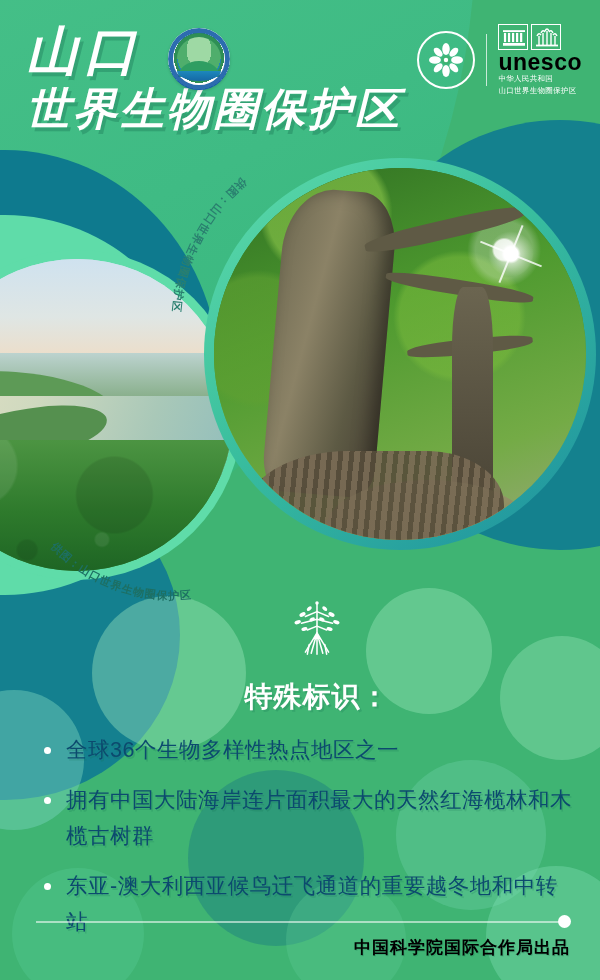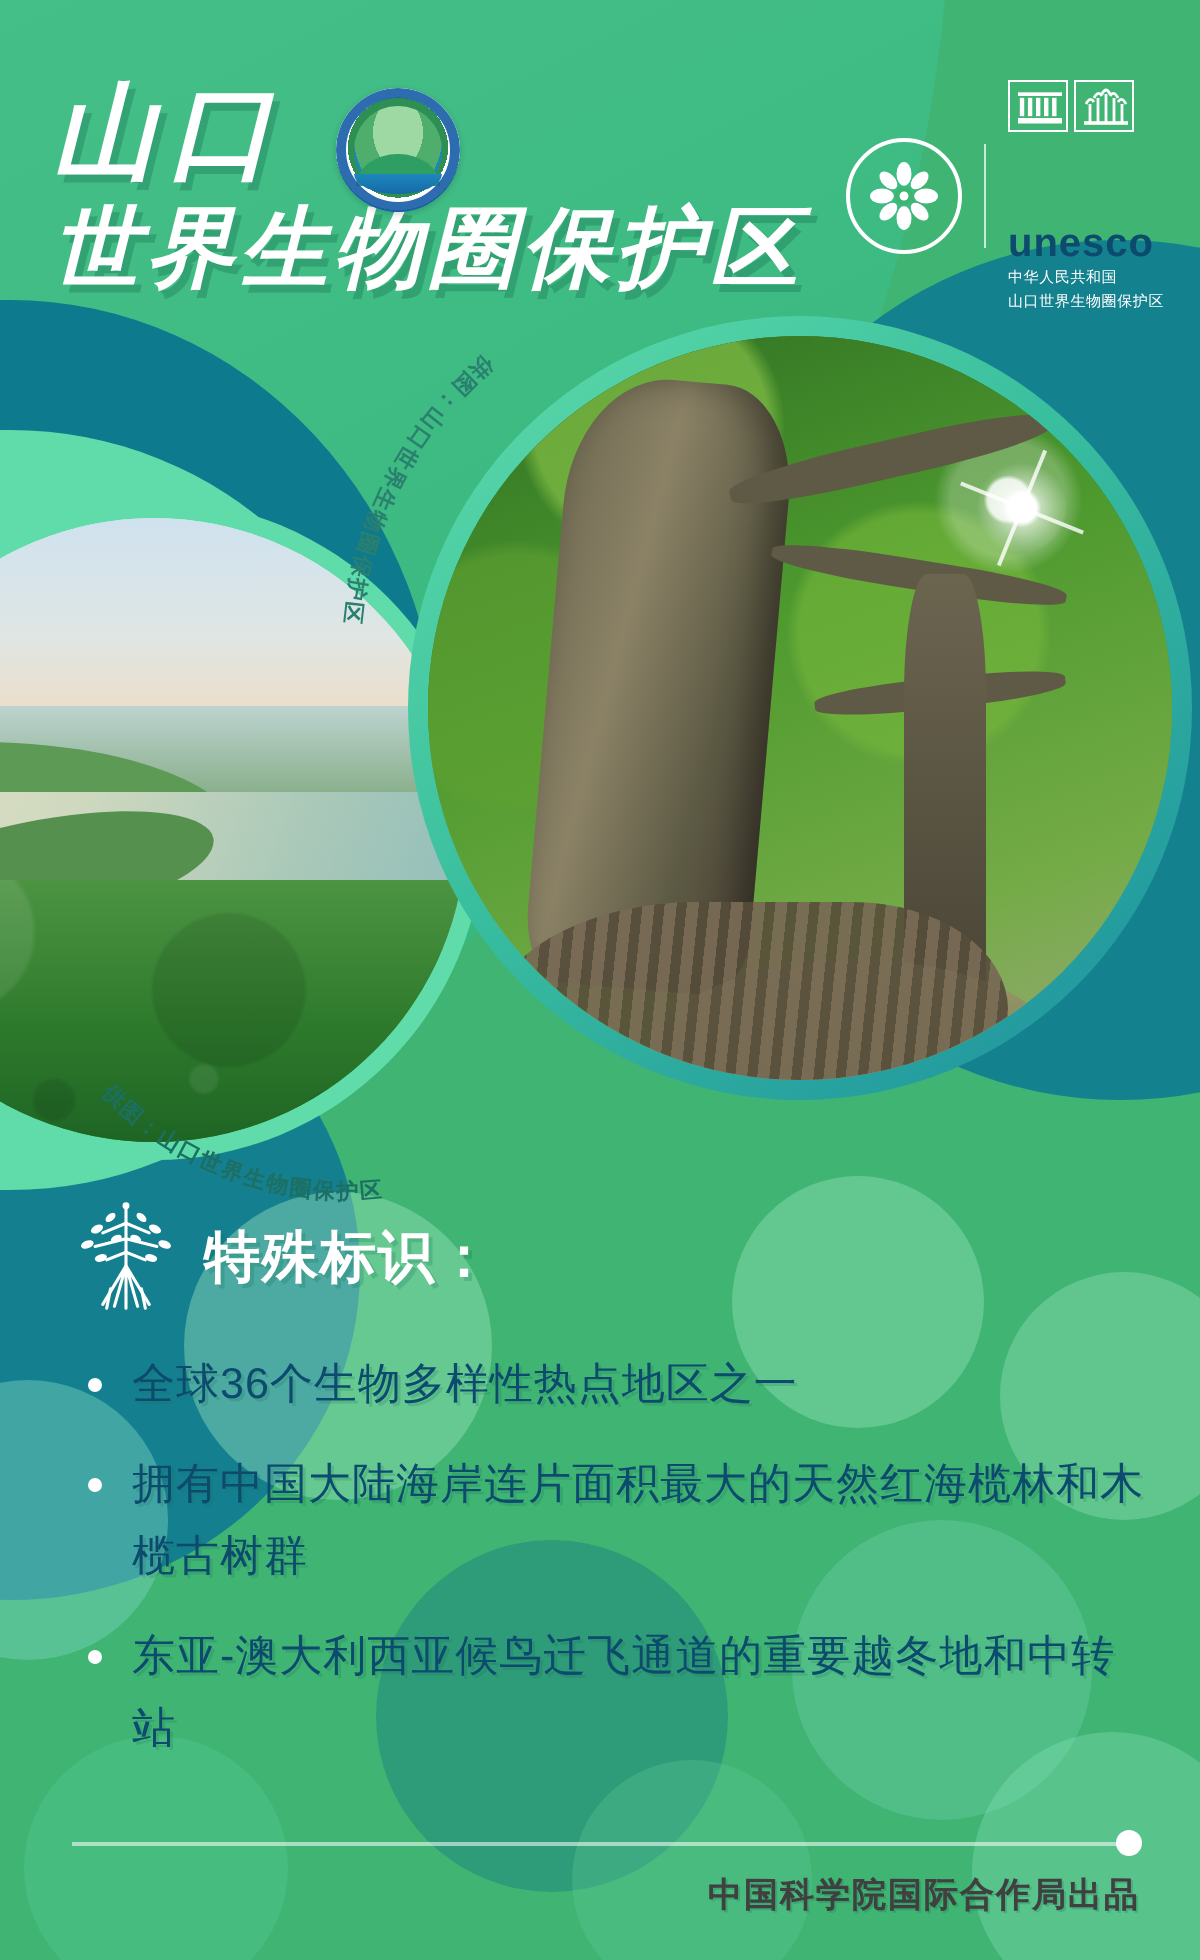--- a/index.html
+++ b/index.html
@@ -32,21 +32,21 @@
     position:absolute; left:-190px; top:215px; width:390px; height:380px;
     background:#5FDCA9; border-radius:50%;
   }
   .bg-deep-right {
     position:absolute; right:-170px; top:120px; width:420px; height:430px;
     background:#14818E; border-radius:50%;
   }
   .bg-bokeh { position:absolute; border-radius:50%; }
 
   
-  .header { position:absolute; left:0; top:16px; width:600px; height:175px; }
+  .header { position:absolute; left:0; top:0; width:600px; height:175px; }
   .title-block { position:absolute; left:26px; top:22px; }
   .title-line {
     color:#ffffff; font-weight:bold; letter-spacing:2px;
     text-shadow:3px 4px 0 rgba(20,110,80,0.33);
     white-space:nowrap; font-style:italic;
   }
   .title-1 { font-size:52px; line-height:58px; letter-spacing:6px; }
   .title-2 { font-size:44px; line-height:54px; margin-top:2px; letter-spacing:3px; }
 
   
@@ -78,21 +78,21 @@
   .logo-lockup { position:absolute; right:18px; top:24px; display:flex; align-items:center; gap:11px; }
   .cas-logo { width:58px; height:58px; position:relative; }
   .cas-ring { position:absolute; inset:0; border:2px solid #fff; border-radius:50%; }
   .cas-flower { position:absolute; left:50%; top:50%; width:34px; height:34px; transform:translate(-50%,-50%); }
   .logo-divider { width:1px; height:52px; background:rgba(255,255,255,0.72); }
   .unesco-block { display:flex; flex-direction:column; align-items:flex-start; }
   .unesco-emblems { display:flex; gap:3px; margin-bottom:2px; }
   .emblem-box { width:30px; height:26px; border:1.6px solid #fff; position:relative; overflow:hidden; }
   .temple { position:absolute; left:4px; bottom:3px; width:22px; height:17px; }
   .mab-mark { position:absolute; left:3px; bottom:2px; width:24px; height:20px; }
-  .unesco-word { color:#0c4a6e; font-size:20px; font-weight:bold; letter-spacing:0.5px; line-height:20px;margin-top:44px; }
+  .unesco-word { color:#000000; font-size:23px; font-weight:bold; letter-spacing:0.5px; line-height:20px; }
   .unesco-cn { color:#fff; font-size:7.5px; line-height:10px; letter-spacing:0.3px; margin-top:2px; }
 
   
   .photo-left-wrap {
     position:absolute; left:-88px; top:250px; width:330px; height:330px;
     border-radius:50%; padding:9px;
     background:#5FDCA9;
   }
   .photo-left {
     width:100%; height:100%; border-radius:50%; overflow:hidden; position:relative;
@@ -184,21 +184,21 @@
   .pr-sun::before { width:66px; height:2px; transform:translate(-50%,-50%) rotate(22deg); }
   .pr-sun::after  { width:2px; height:62px; transform:translate(-50%,-50%) rotate(22deg); }
 
   
   .caption-arc { position:absolute; pointer-events:none; }
   .caption-arc text { font-size:11px; fill:#1d6f63; font-weight:bold; letter-spacing:1px; }
   .caption-arc-right text { fill:#2a7f6f; }
 
   
   .content { position:absolute; left:0; top:600px; width:600px; }
-  .heading-row { display:flex; align-items:center; gap:10px; padding-left:34px; }
+  .heading-row { display:flex; align-items:center; gap:20px; padding-left:34px;flex-direction:column; }
   .tree-icon { width:58px; height:58px; flex:0 0 58px; }
   .heading-text {
     color:#ffffff; font-size:28px; font-weight:bold; letter-spacing:1px;
     text-shadow:2px 2px 0 rgba(20,110,80,0.22);
   }
   ul.points { list-style:none; margin:16px 0 0 0; padding:0 28px 0 66px; }
   ul.points li {
     position:relative; color:#0c4a6e; font-size:21.5px; font-weight:normal;
     line-height:36px; margin-bottom:14px; letter-spacing:0.5px;
     text-shadow:1.5px 1.5px 0 rgba(20,110,80,0.20);
@@ -212,21 +212,21 @@
   .footer-divider {
     position:absolute; left:36px; top:921px; width:526px; height:2px;
     background:rgba(255,255,255,0.55);
   }
   .footer-dot {
     position:absolute; left:558px; top:915px; width:13px; height:13px;
     background:#ffffff; border-radius:50%;
   }
   .footer-text {
     position:absolute; right:30px; top:936px;
-    color:#404040; font-size:17px; font-weight:bold; letter-spacing:1px;
+    color:#000000; font-size:17px; font-weight:bold; letter-spacing:1px;
     text-shadow:1px 1px 0 rgba(20,110,80,0.25);
   }
 </style>
 </head>
 <body>
 
 <div class="poster">
 
   <div class="bg-base"></div>
   <div class="bg-sweep-light"></div>

